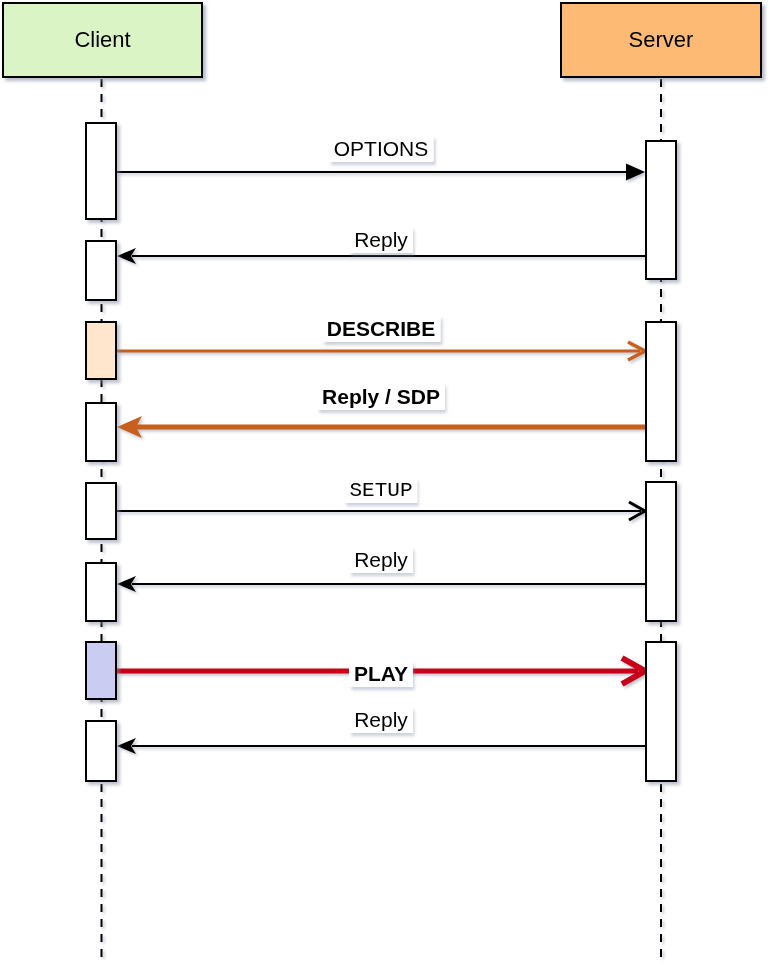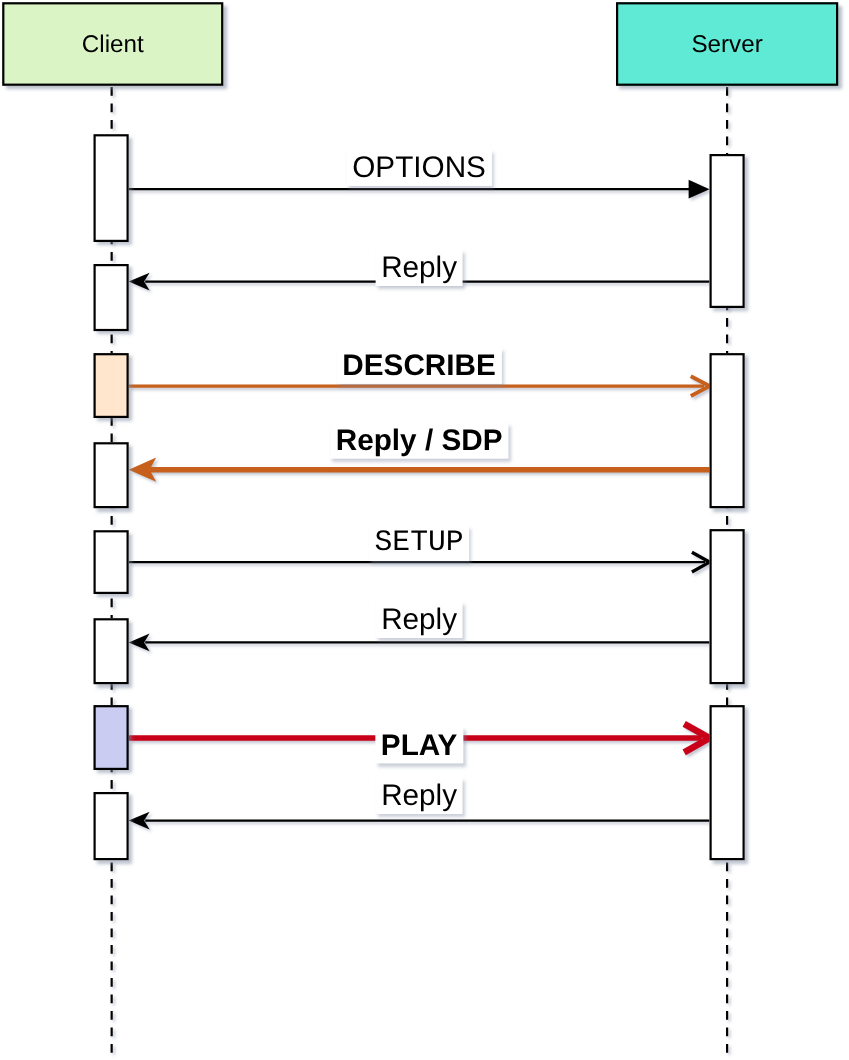--- a/index.html
+++ b/index.html
@@ -15,21 +15,21 @@
     box-shadow:3px 3px 3px rgba(125,136,160,0.55);
     z-index:3;
   }
   .activation{
     position:absolute;width:32px;background:#ffffff;border:2px solid #000;
     box-sizing:border-box;box-shadow:3px 3px 3px rgba(125,136,160,0.5);
     z-index:2;
   }
   .msg-label{
     position:absolute;left:381px;transform:translateX(-50%);
-    background:#ffffff;padding:1px 5px;font-size:27px;color:#000;white-space:nowrap;
+    background:#ffffff;padding:1px 5px;font-size:21px;color:#000;white-space:nowrap;
     box-shadow:2px 3px 3px rgba(125,136,160,0.4);
     z-index:4;
   }
   .msg-label.bold{font-weight:bold;}
   #wires{position:absolute;left:0;top:0;z-index:1;
     filter:drop-shadow(2px 2.5px 1.5px rgba(125,136,160,0.5));}
 </style>
 </head>
 <body>
 
@@ -61,21 +61,21 @@
     <line x1="117" y1="671" x2="638" y2="671" stroke-width="5" stroke="#C80018"></line>
     <path d="M622,658 L645,671 L622,684" fill="none" stroke-width="6" stroke="#C80018"></path>
 
     <line x1="645" y1="746" x2="132" y2="746" stroke="#000" stroke-width="2"></line>
     <path d="M117,746 L136,738 L131,746 L136,754 Z" fill="#000"></path>
   </svg>
 
   <div class="actor-box" style="left: 2px; top: 2px; width: 201px; height: 76px; background-color: rgb(219, 244, 197);">
     <span>Client</span>
   </div>
-  <div class="actor-box" style="left: 560px; top: 2px; width: 202px; height: 76px; background-color: #5eead4;">
+  <div class="actor-box" style="left: 560px; top: 2px; width: 202px; height: 76px; background-color: #fdba74;">
     <span>Server</span>
   </div>
 
   <div class="activation" style="left:85px;top:122px;height:98px;"></div>
   <div class="activation" style="left:85px;top:240px;height:61px;"></div>
   <div class="activation" style="left: 85px; top: 321px; height: 59px; background-color: rgb(255, 230, 204);"></div>
   <div class="activation" style="left:85px;top:402px;height:60px;"></div>
   <div class="activation" style="left:85px;top:482px;height:58px;"></div>
   <div class="activation" style="left:85px;top:562px;height:60px;"></div>
   <div class="activation" style="left: 85px; top: 641px; height: 59px; background-color: rgb(202, 204, 242);"></div>

